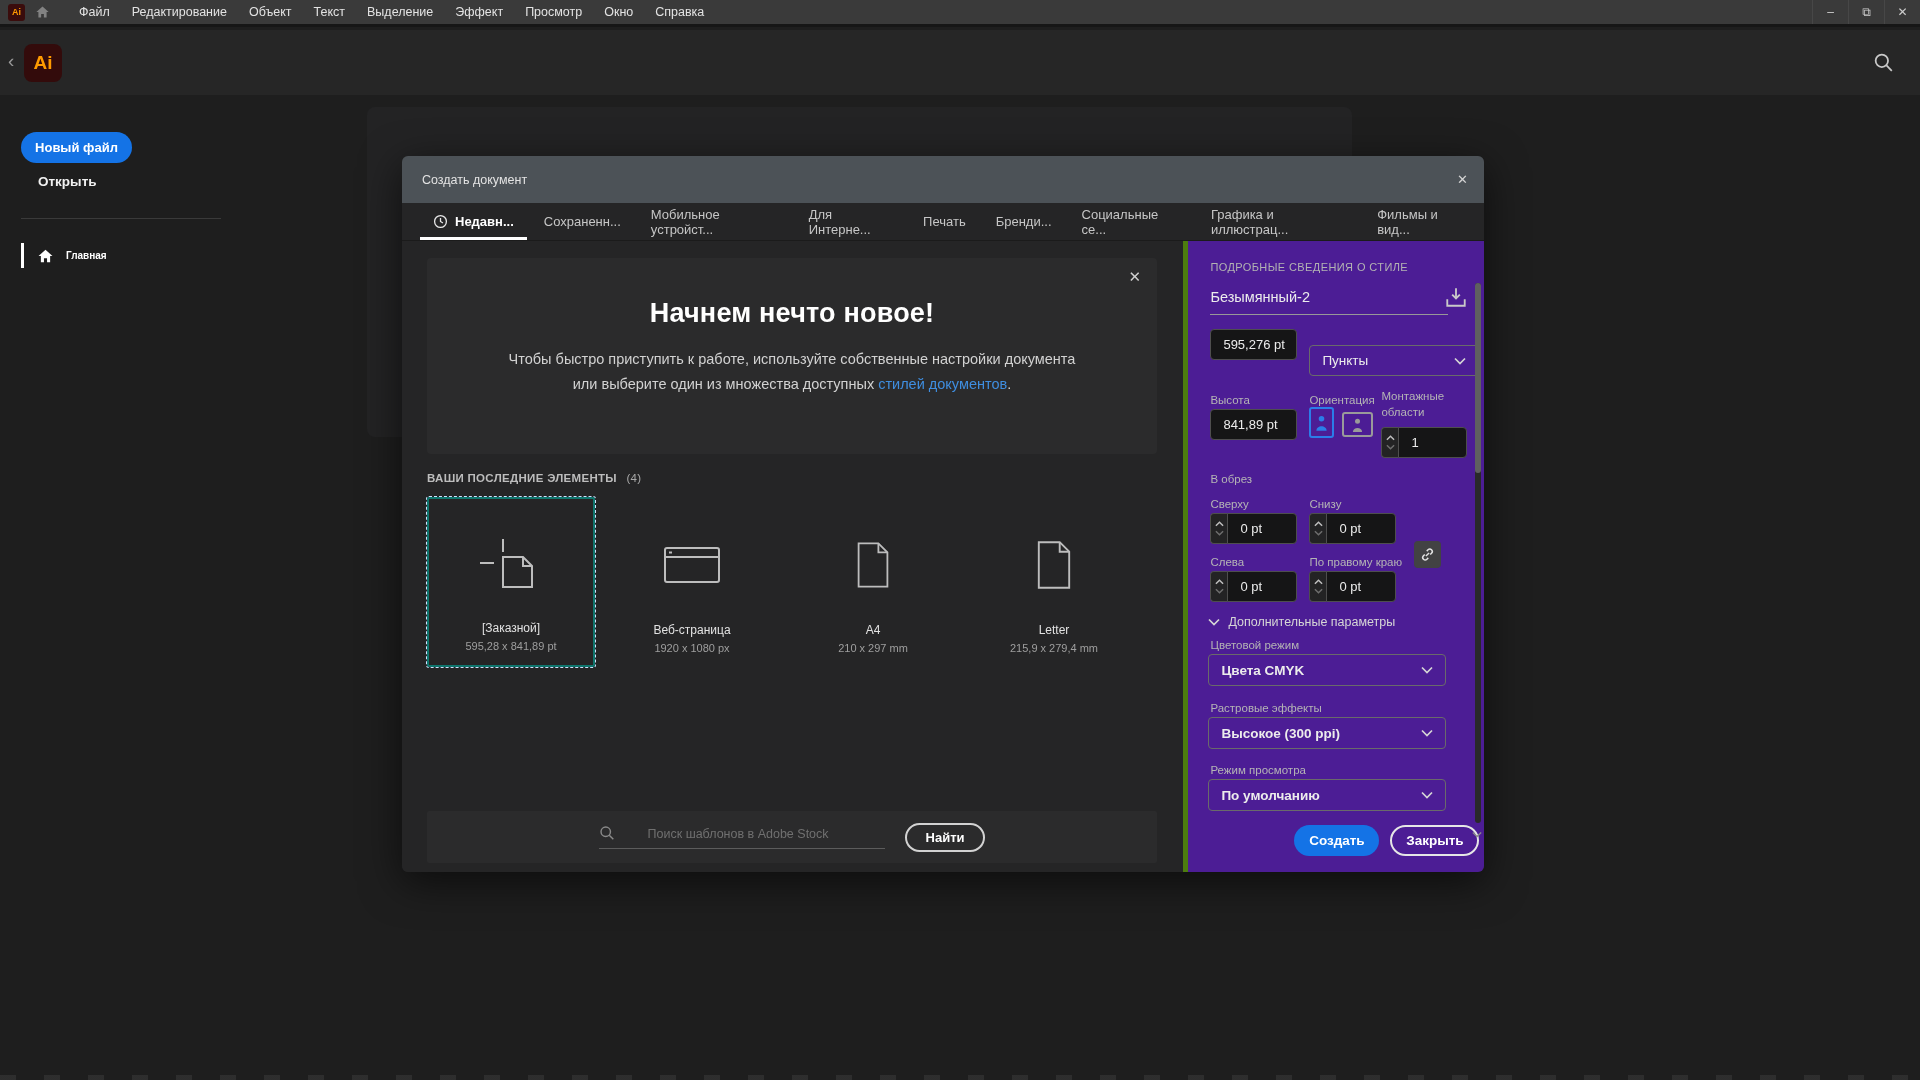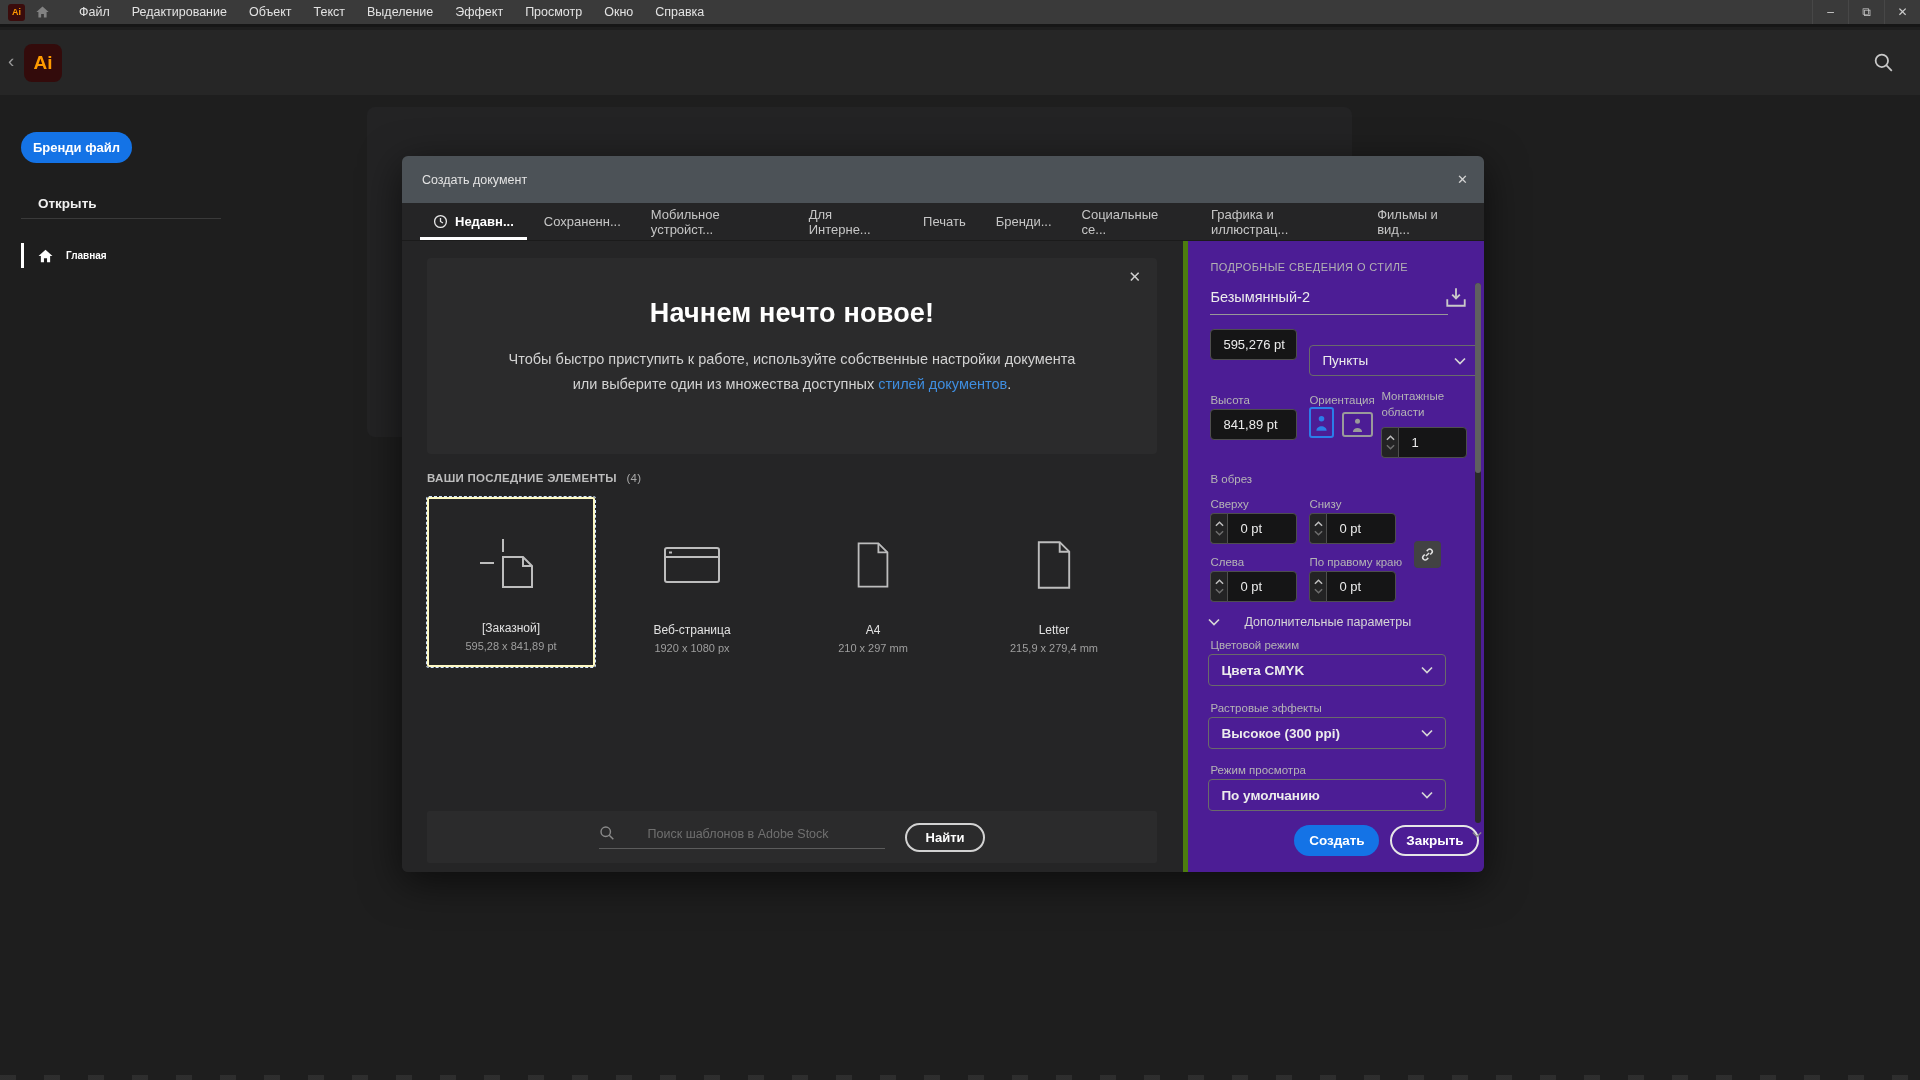--- a/index.html
+++ b/index.html
@@ -25,21 +25,21 @@
   .back-chev { position:absolute; left:8px; top:20px; font-size:19px; color:#9a9a9a; }
   .ai-logo { position:absolute; left:24px; top:14px; width:38px; height:38px; border-radius:8px;
     background:#330b0b; color:#ff9a00; font-size:19px; font-weight:bold;
     display:flex; align-items:center; justify-content:center; }
   .appbar-search { position:absolute; right:26px; top:22px; }
 
   
   .btn-newfile { position:absolute; left:21px; top:132px; width:111px; height:31px; border-radius:16px;
     background:#1473e6; color:#fff; font-size:13px; font-weight:bold; border:none;
     display:flex; align-items:center; justify-content:center; }
-  .lnk-open { position:absolute; left:38px; top:196px; font-size:13.5px; font-weight:bold; color:#f0f0f0; }
+  .lnk-open { position:absolute; left:38px; top:174px; font-size:13.5px; font-weight:bold; color:#f0f0f0; }
   .side-divider { position:absolute; left:21px; top:218px; width:200px; height:1px; background:#3a3a3a; }
   .side-home { position:absolute; left:21px; top:243px; display:flex; align-items:center; }
   .side-home .bar { width:3px; height:25px; background:#fff; margin-right:13px; }
   .side-home .txt { margin-left:12px; font-size:10px; font-weight:bold; color:#fff; }
 
   
   .backdrop-card { position:absolute; left:367px; top:107px; width:985px; height:330px;
     background:#232324; border-radius:8px; }
 
   
@@ -70,21 +70,21 @@
   .hero p { margin:18px auto 0; width:590px; font-size:14.5px; line-height:1.7; color:#d2d2d2; }
   .hero a { color:#3f8ee0; text-decoration:none; }
 
   
   .recent-label { position:absolute; left:25px; top:231px; font-size:11.5px; letter-spacing:.3px;
     color:#bdbdbd; font-weight:bold; }
   .recent-label .cnt { font-weight:normal; color:#a8a8a8; margin-left:6px; }
   .cards { position:absolute; left:25px; top:256px; display:flex; gap:13px; }
   .card { width:168px; height:170px; border-radius:2px; display:flex; flex-direction:column;
     align-items:center; justify-content:flex-end; padding-bottom:13px; }
-  .card.selected { border:2px solid #fef9c3; outline:1px dashed #cfe3ff; outline-offset:0px; }
+  .card.selected { border:2px solid #0f766e; outline:1px dashed #cfe3ff; outline-offset:0px; }
   .card .icon-area { flex:1; display:flex; align-items:center; justify-content:center; padding-top:10px; }
   .card .nm { font-size:12px; color:#e2e2e2; margin-bottom:5px; }
   .card .sz { font-size:11px; color:#9f9f9f; }
 
   
   .search-strip { position:absolute; left:25px; top:570px; width:730px; height:52px; background:#2b2b2c;
     border-radius:2px; display:flex; align-items:center; justify-content:center; }
   .search-field { display:flex; align-items:flex-end; gap:11px; border-bottom:1px solid #5c5c5c;
     padding-bottom:7px; width:286px; }
   .search-ph { font-size:12.5px; color:#707070; white-space:nowrap;padding-left:22px; }
@@ -104,21 +104,21 @@
   .dd .chev { margin-left:auto; }
   .stepgrp { position:absolute; display:flex; height:31px; }
   .stepper { width:17px; background:#232324; border:1px solid #4e4e4e; border-right:none;
     border-radius:4px 0 0 4px; display:flex; flex-direction:column; align-items:center; justify-content:center; gap:3px; }
   .stepgrp .inp { border-radius:0 4px 4px 0; height:100%; }
   .orient-btn { position:absolute; display:flex; align-items:center; justify-content:center; border-radius:3px; }
   .orient-portrait { left:121px; top:166px; width:25px; height:31px; border:2px solid #2b7de9; }
   .orient-land { left:154px; top:171px; width:31px; height:25px; border:2px solid #9a9a9a; }
   .link-btn { position:absolute; left:226px; top:300px; width:27px; height:27px; border-radius:4px;
     background:#424243; display:flex; align-items:center; justify-content:center; }
-  .advanced { position:absolute; left:20px; top:374px; display:flex; align-items:center; gap:24px;
+  .advanced { position:absolute; left:20px; top:374px; display:flex; align-items:center; gap:8px;
     font-size:12.5px; color:#d6d6d6; }
   .btn-create { position:absolute; left:106px; top:584px; width:85px; height:31px; border:none;
     border-radius:16px; background:#1473e6; color:#fff; font-size:13.5px; font-weight:bold; }
   .btn-close { position:absolute; left:202px; top:584px; width:89px; height:31px;
     border:2px solid #e6e6e6; border-radius:16px; background:transparent; color:#fff;
     font-size:13.5px; font-weight:bold; }
   .rp-scroll { position:absolute; right:3px; top:42px; width:6px; height:540px; background:#29292a; border-radius:3px; }
   .rp-thumb { width:6px; height:190px; background:#5f5f60; border-radius:3px; }
   .rp-scroll-chev { position:absolute; right:2px; top:590px; }
 </style>
@@ -154,21 +154,21 @@
   <span class="back-chev">‹</span>
   <div class="ai-logo">Ai</div>
   <span class="appbar-search">
     <svg width="21" height="21" viewBox="0 0 19 19" fill="none" stroke="#c9c9c9" stroke-width="1.6">
       <circle cx="8" cy="8" r="5.6"></circle>
         <line x1="12.2" y1="12.2" x2="17" y2="17"></line>
       </svg>
   </span>
 </div>
 
-<button class="btn-newfile">Бренди файл</button>
+<button class="btn-newfile">Новый файл</button>
 <span class="lnk-open">Открыть</span>
 <div class="side-divider"></div>
 <div class="side-home">
   <span class="bar"></span>
   <span>
     <svg width="17" height="16" viewBox="0 0 22 20">
         <path d="M11 2 L20 10 H17 V18 H13 V13 H9 V18 H5 V10 H2 Z" fill="#ffffff"></path>
       </svg>
   </span>
   <span class="txt">Главная</span>

